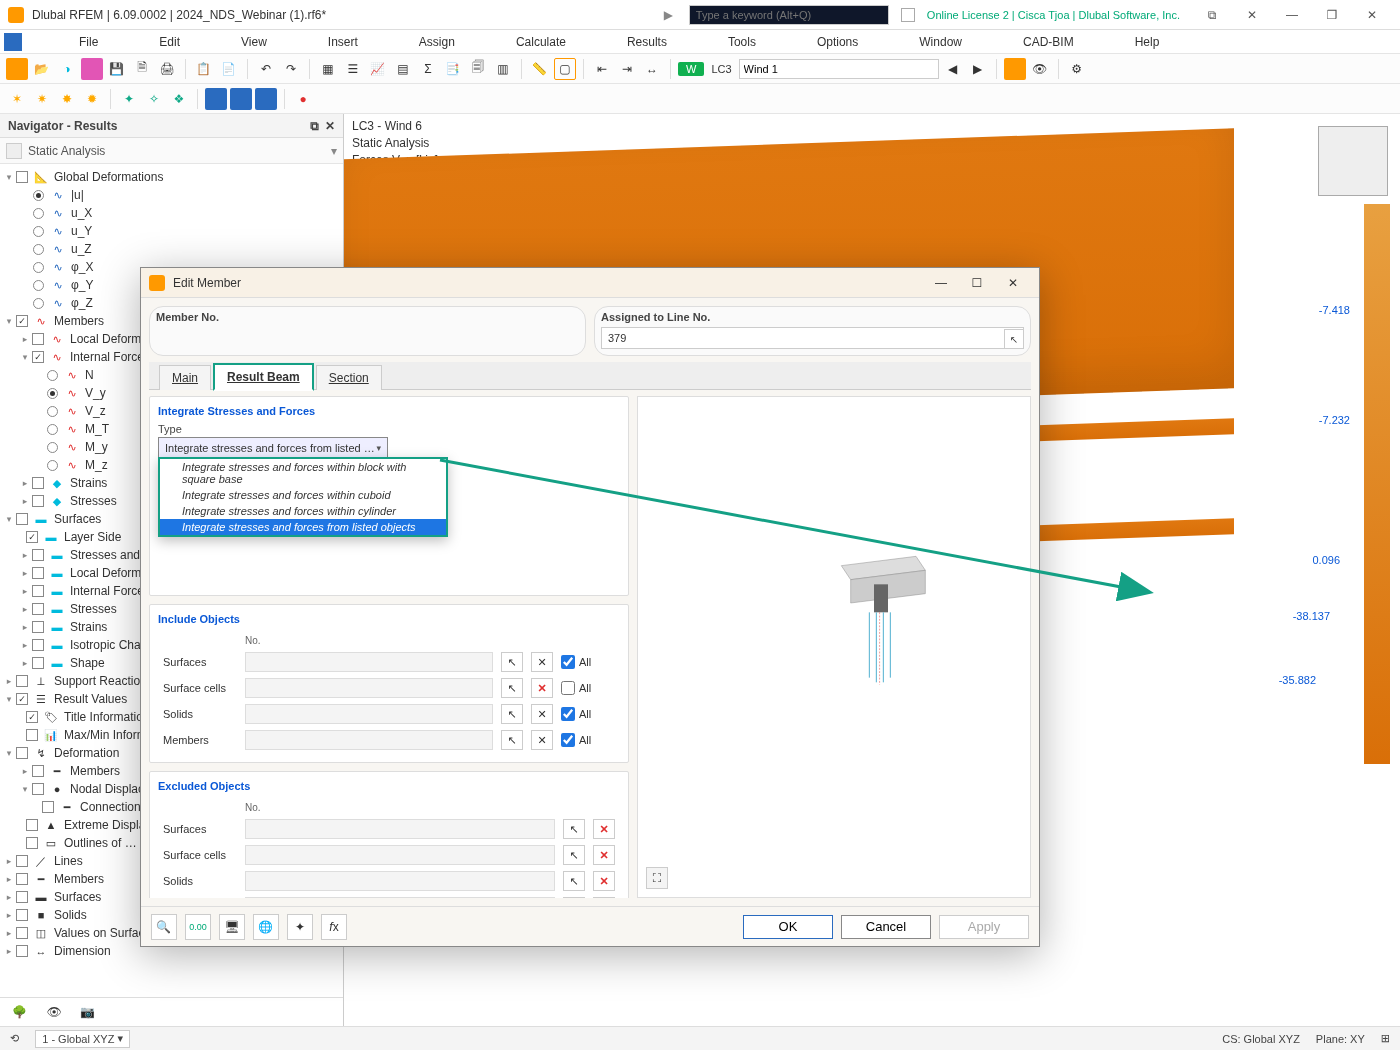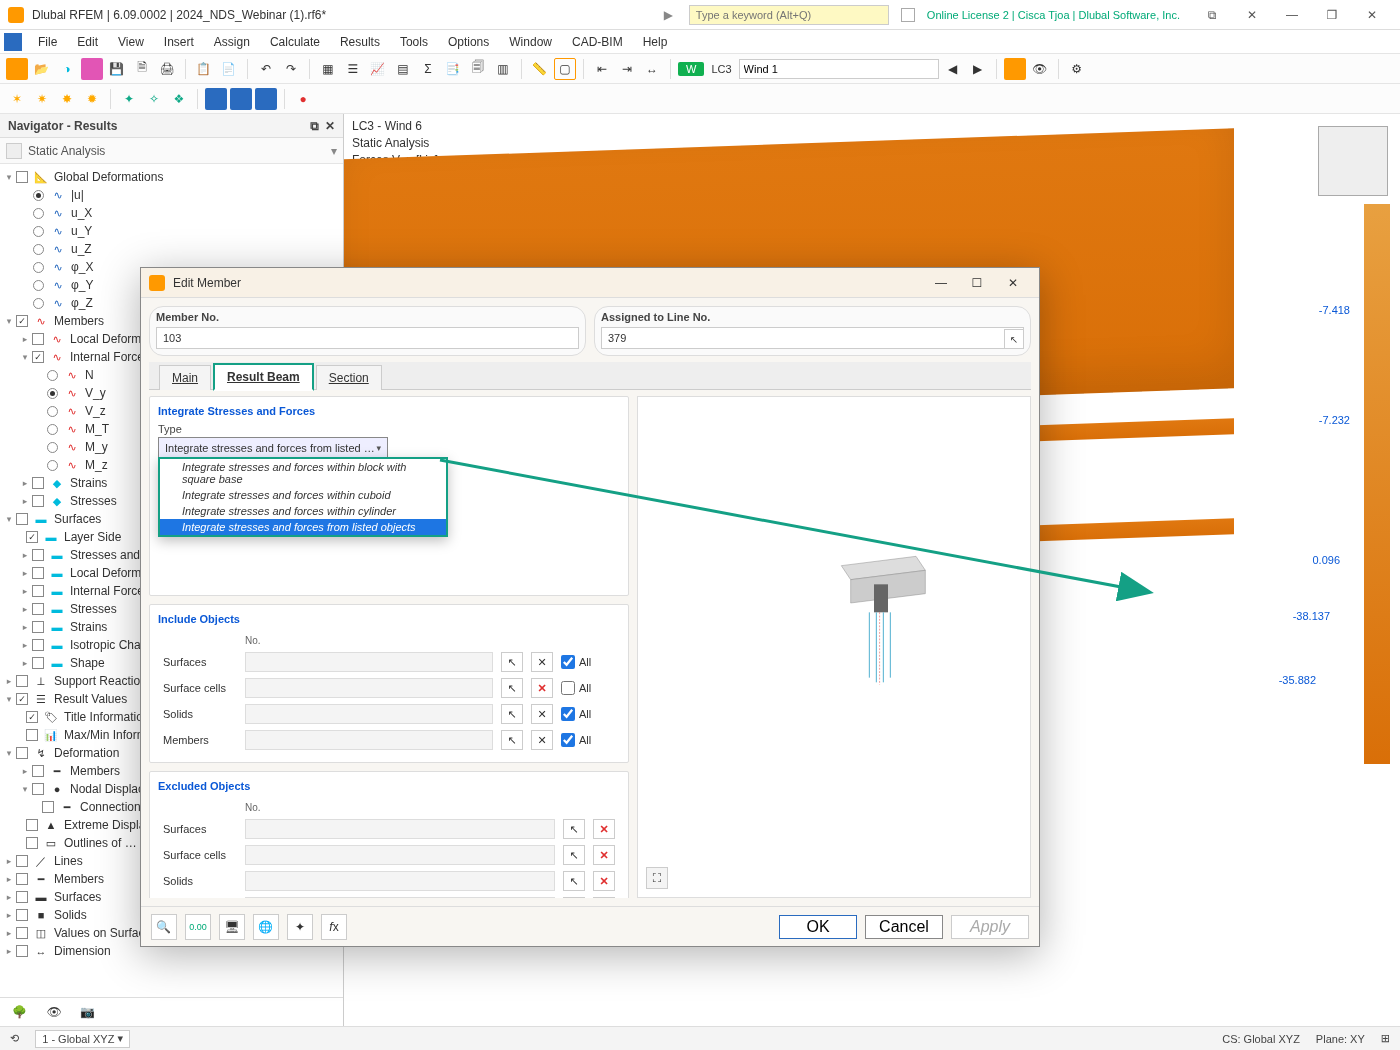--- a/index.html
+++ b/index.html
@@ -3,26 +3,26 @@
 <meta charset="utf-8">
 <style>
 * { box-sizing: border-box; margin: 0; padding: 0; font-family: "Segoe UI", Tahoma, sans-serif; }
 body { background: #f0f0f0; width: 1400px; height: 1050px; overflow: hidden; position: relative; font-size: 12px; color: #333; }
 
 
 .title-bar { height: 30px; background: #fff; border-bottom: 1px solid #ddd; display: flex; align-items: center; padding: 0 8px; }
 .title-bar .app-icon { width: 16px; height: 16px; background: #f90; border-radius: 3px; margin-right: 8px; }
 .title-bar .title { flex: 0 0 auto; color: #333; font-size: 12px; }
 .title-bar .spacer { flex: 1; }
-.title-bar .searchbox { width: 200px; height: 20px; border: 1px solid #ccc; background: #fef9c3; padding: 0 6px; font-size: 11px; color: #888; margin: 0 12px; }
+.title-bar .searchbox { width: 200px; height: 20px; border: 1px solid #ccc; background: #0f172a; padding: 0 6px; font-size: 11px; color: #888; margin: 0 12px; }
 .title-bar .license { color: #0a7; font-size: 11px; margin: 0 12px; }
 .title-bar .win-btn { width: 40px; height: 28px; display: inline-flex; align-items: center; justify-content: center; color: #555; font-size: 12px; cursor: pointer; }
 
 
-.menu-bar { height: 24px; background: #fff; border-bottom: 1px solid #e5e5e5; display: flex; align-items: center; padding: 0 4px; }
+.menu-bar { height: 24px; background: #fff; border-bottom: 1px solid #e5e5e5; display: flex; align-items: center; padding: 0 4px; gap: 41px; }
 .menu-bar .mi { padding: 0 10px; height: 24px; line-height: 24px; cursor: pointer; font-size: 12px; }
 .menu-bar .menu-icon { width: 18px; height: 18px; background: #2a6bbf; margin-right: 6px; display:inline-block; }
 
 
 .toolbar { height: 30px; background: #fcfcfc; border-bottom: 1px solid #e5e5e5; display: flex; align-items: center; padding: 0 6px; gap: 3px; }
 .toolbar .tb-btn { width: 22px; height: 22px; display: inline-flex; align-items: center; justify-content: center; border-radius: 2px; cursor: pointer; font-size: 12px; }
 .toolbar .tb-sep { width: 1px; height: 20px; background: #ddd; margin: 0 4px; }
 .toolbar .lc-pill { background: #10b050; color: #fff; padding: 1px 8px; font-size: 11px; border-radius: 2px; }
 .toolbar .lc-combo { width: 200px; height: 20px; border: 1px solid #ccc; background: #fff; font-size: 11px; padding: 0 4px; }
 
@@ -95,23 +95,23 @@
 .cbw { display:flex; align-items:center; gap:4px; }
 .cbw input { width:14px; height:14px; accent-color:#1e76e3; }
 
 .dlg-right { flex:1; border:1px solid #ddd; background:#fff; position:relative; }
 .dlg-right .preview-beam { position:absolute; left:30%; top:30%; width:250px; height:140px; }
 .dlg-right .tool { position:absolute; left:8px; bottom:8px; width:22px; height:22px; border:1px solid #ccc; display:flex; align-items:center; justify-content:center; background:#f4f4f4; }
 
 .dlg-footer { height:40px; border-top:1px solid #ddd; display:flex; align-items:center; padding:0 10px; gap:8px; }
 .dlg-footer .fbtn { width:26px; height:26px; border:1px solid #ccc; background:#fff; display:flex; align-items:center; justify-content:center; cursor:pointer; font-size:12px; }
 .dlg-footer .fsp { flex:1; }
-.dlg-footer .btn { width:78px; height:24px; border:1px solid #888; background:#fff; font-size:16px; cursor:pointer; }
+.dlg-footer .btn { width:90px; height:24px; border:1px solid #888; background:#fff; font-size:13px; cursor:pointer; }
 .dlg-footer .btn.primary { border:1px solid #2a6bbf; }
-.dlg-footer .btn:disabled { color:#aaa; border-color:#ccc;font-style:italic; }
+.dlg-footer .btn:disabled { color:#aaa; border-color:#ccc; }
 
 
 .arrow-line { position:absolute; pointer-events:none; z-index:50; }
 
 
 .sq-or { background:#f90; } .sq-bl { background:#2a6bbf; } .sq-pk { background:#e255b5; }
 </style>
 </head>
 <body>
 
@@ -514,21 +514,20 @@
     <span class="dtx">Edit Member</span>
     <span class="dsp"></span>
     <span class="dwb">—</span>
     <span class="dwb">☐</span>
     <span class="dwb">✕</span>
   </div>
   <div class="dlg-body">
     <div class="dlg-top">
       <div class="fld">
         <div class="fld-label">Member No.</div>
-        <div class="fld-val">103</div>
       </div>
       <div class="fld">
         <div class="fld-label">Assigned to Line No.</div>
         <div class="fld-val">379</div>
         <span class="pick">↖</span>
       </div>
     </div>
 
     <div class="tabs">
       <div class="tab">Main</div>

